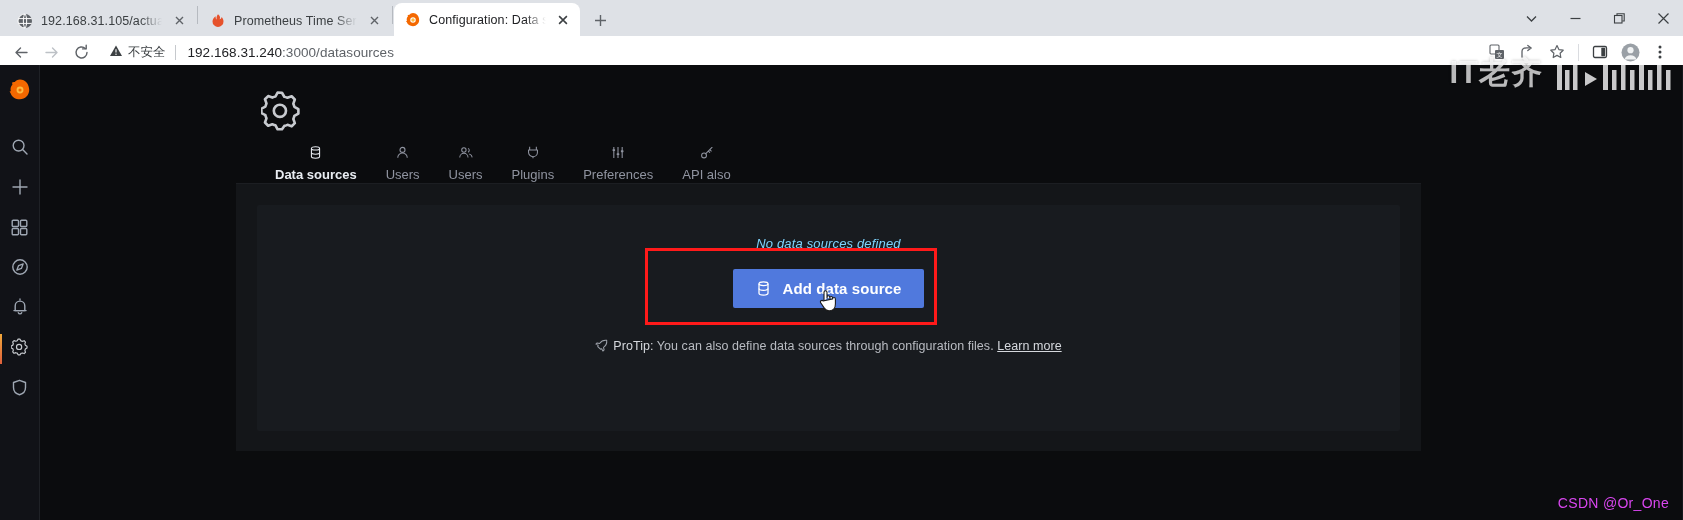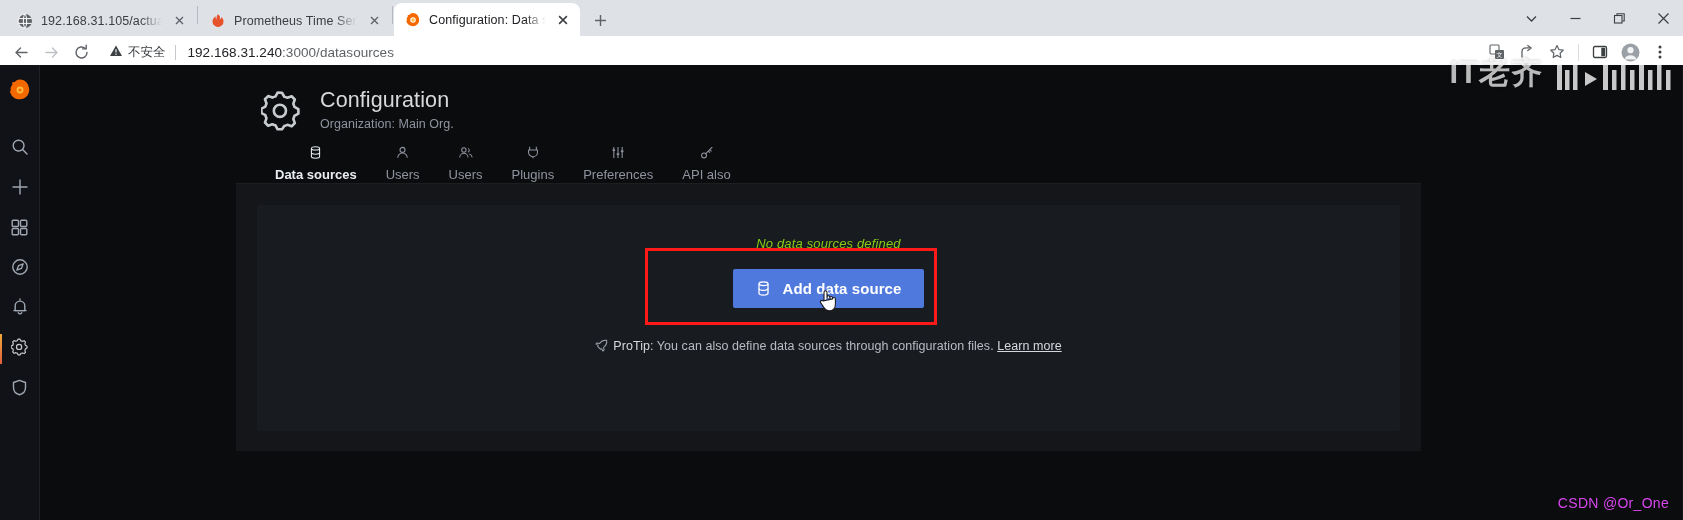--- a/index.html
+++ b/index.html
@@ -146,21 +146,21 @@
     position: absolute; left: 21px; top: 21px;
     width: 1143px; height: 226px;
     background: #181b1f;
     border-radius: 2px;
   }
   .gf-empty {
     position: absolute; left: 0; right: 0; top: 31px;
     text-align: center;
   }
   .gf-empty-text {
-    font-size: 13px; color: #84cc16; font-style: italic; letter-spacing: .15px;
+    font-size: 13px; color: #7dd3fc; font-style: italic; letter-spacing: .15px;
   }
   .gf-add-wrap { position: absolute; left: 0; right: 0; top: 64px; display: flex; justify-content: center; }
   .gf-add-btn {
     display: inline-flex; align-items: center; gap: 11px;
     height: 39px; padding: 0 22px;
     background: #5079dd; border: none; border-radius: 2px;
     color: #ffffff; font-size: 15px; font-weight: bold;
     font-family: "Liberation Sans", sans-serif;
     letter-spacing: .1px;
   }
@@ -444,24 +444,20 @@
     <div class="gf-main">
       <div class="gf-page">
 
         <div class="gf-header">
           <span class="gf-header-icon">
             <svg width="42" height="42" viewBox="0 0 20 20">
               <path d="M10 1.3l1.1 1.9c.5.1 1 .3 1.5.5l2-.7 1.5 1.5-.7 2c.2.5.4 1 .5 1.5l1.9 1.1v2.1l-1.9 1.1c-.1.5-.3 1-.5 1.5l.7 2-1.5 1.5-2-.7c-.5.2-1 .4-1.5.5L10 18.7H7.9l-1-1.9c-.5-.1-1-.3-1.5-.5l-2 .7-1.5-1.5.7-2c-.2-.5-.4-1-.5-1.5L.2 11V8.9L2.1 7.9c.1-.5.3-1 .5-1.5l-.7-2L3.4 2.9l2 .7c.5-.2 1-.4 1.5-.5l1-1.9z" stroke="#c7cacf" stroke-width="1.25" fill="none" stroke-linejoin="round"></path>
               <circle cx="9" cy="9.9" r="2.9" stroke="#c7cacf" stroke-width="1.25" fill="none"></circle>
             </svg>
           </span>
-          <div>
-            <div class="gf-title">Configuration</div>
-            <div class="gf-subtitle">Organization: Main Org.</div>
-          </div>
         </div>
 
         <div class="gf-tabs">
           <div class="gf-tab active">
             <span class="ti">
               <svg width="13" height="13" viewBox="0 0 14 14">
                   <ellipse cx="7" cy="2.6" rx="4.4" ry="1.8" stroke="#e9edf2" stroke-width="1.15" fill="none"></ellipse>
                   <path d="M2.6 2.6v8.8c0 1 2 1.8 4.4 1.8s4.4-.8 4.4-1.8V2.6" stroke="#e9edf2" stroke-width="1.15" fill="none"></path>
                   <path d="M2.6 7c0 1 2 1.8 4.4 1.8s4.4-.8 4.4-1.8" stroke="#e9edf2" stroke-width="1.15" fill="none"></path>
                 </svg>

